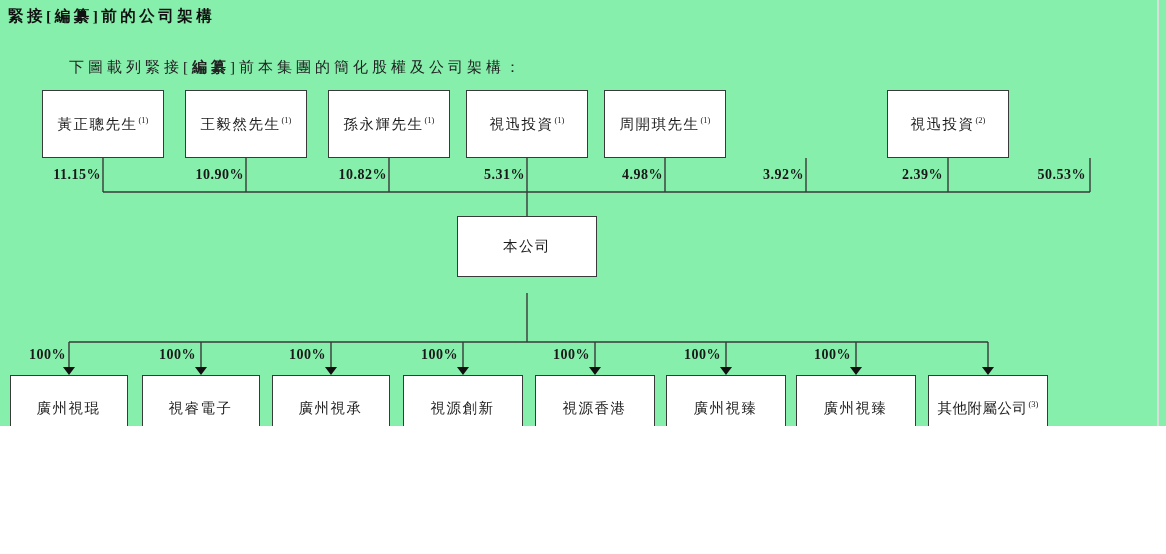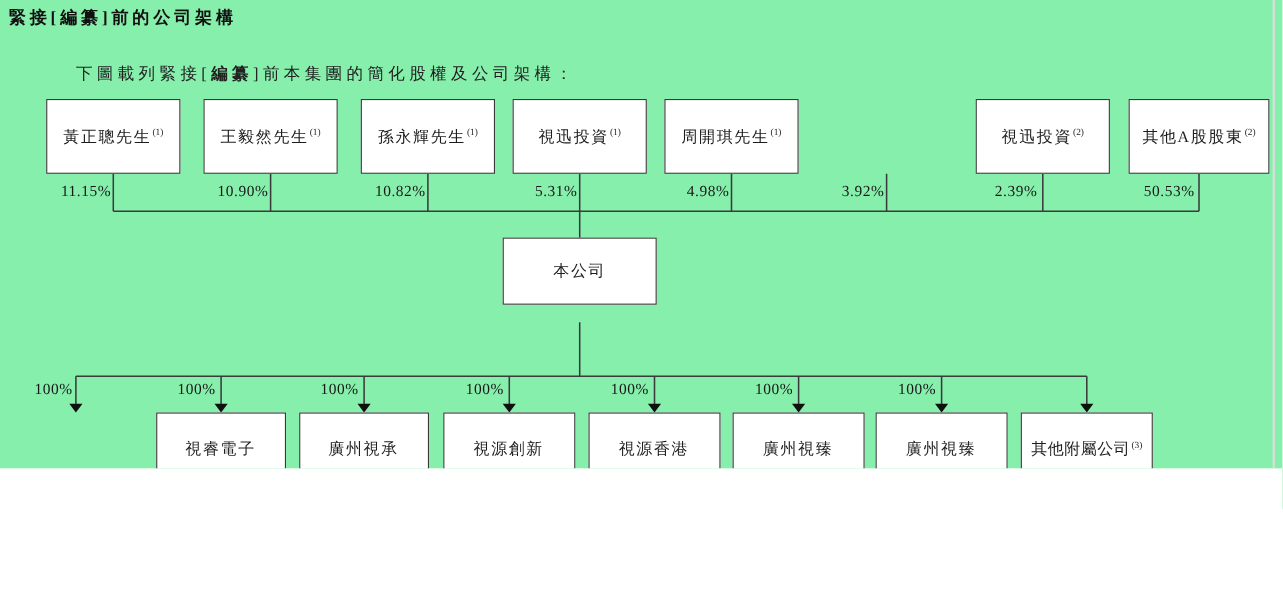--- a/index.html
+++ b/index.html
@@ -20,21 +20,21 @@
   .box{
     position:absolute;box-sizing:border-box;background:#fff;border:1.5px solid #3a3a3a;
     display:flex;align-items:center;justify-content:center;
   }
   .box .lbl{font-size:14.5px;letter-spacing:1.5px;white-space:nowrap;color:#1c1c1c;}
   .box sup{font-size:8.5px;letter-spacing:0;margin-left:1px;vertical-align:super;}
   .row-top{top:90px;height:68px;}
   .row-sub{top:375px;height:67px;}
   .pct{
     position:absolute;width:82px;text-align:right;
-    font-size:14px;letter-spacing:.5px;color:#181818;white-space:nowrap;
+    font-size:14px;letter-spacing:.5px;color:#181818;white-space:nowrap;font-weight:bold;
   }
   svg.wires{position:absolute;left:0;top:0;pointer-events:none;}
   svg.wires line{stroke:#3a3a3a;stroke-width:1.4;}
   svg.wires polygon{fill:#101010;}
   .edge-line{position:absolute;left:1157px;top:0;width:2px;height:554px;background:#dcdcdc;}
 </style>
 </head>
 <body>
 
 <div class="canvas">
@@ -94,23 +94,20 @@
     </div>
   <div class="box row-top" style="left:466px;width:122px">
       <span class="lbl"><span>視迅投資</span><sup>(1)</sup></span>
     </div>
   <div class="box row-top" style="left:604px;width:122px">
       <span class="lbl"><span>周開琪先生</span><sup>(1)</sup></span>
     </div>
   <div class="box row-top" style="left:887px;width:122px">
       <span class="lbl"><span>視迅投資</span><sup>(2)</sup></span>
     </div>
-  <div class="box row-top" style="left:1026px;width:128px">
-      <span class="lbl"><span>其他A股股東</span><sup>(2)</sup></span>
-    </div>
 
   <div class="pct" style="left:19px;top:167px">11.15%</div>
   <div class="pct" style="left:162px;top:167px">10.90%</div>
   <div class="pct" style="left:305px;top:167px">10.82%</div>
   <div class="pct" style="left:443px;top:167px">5.31%</div>
   <div class="pct" style="left:581px;top:167px">4.98%</div>
   <div class="pct" style="left:722px;top:167px">3.92%</div>
   <div class="pct" style="left:861px;top:167px">2.39%</div>
   <div class="pct" style="left:1004px;top:167px">50.53%</div>
 
@@ -119,20 +116,23 @@
     </div>
 
   <div class="pct" style="left:-16px;top:347px">100%</div>
   <div class="pct" style="left:114px;top:347px">100%</div>
   <div class="pct" style="left:244px;top:347px">100%</div>
   <div class="pct" style="left:376px;top:347px">100%</div>
   <div class="pct" style="left:508px;top:347px">100%</div>
   <div class="pct" style="left:639px;top:347px">100%</div>
   <div class="pct" style="left:769px;top:347px">100%</div>
 
+  <div class="box row-sub" style="left:10px;width:118px">
+      <span class="lbl"><span>廣州視琨</span><sup></sup></span>
+    </div>
   <div class="box row-sub" style="left:142px;width:118px">
       <span class="lbl"><span>視睿電子</span><sup></sup></span>
     </div>
   <div class="box row-sub" style="left:272px;width:118px">
       <span class="lbl"><span>廣州視承</span><sup></sup></span>
     </div>
   <div class="box row-sub" style="left:403px;width:120px">
       <span class="lbl"><span>視源創新</span><sup></sup></span>
     </div>
   <div class="box row-sub" style="left:666px;width:120px">

